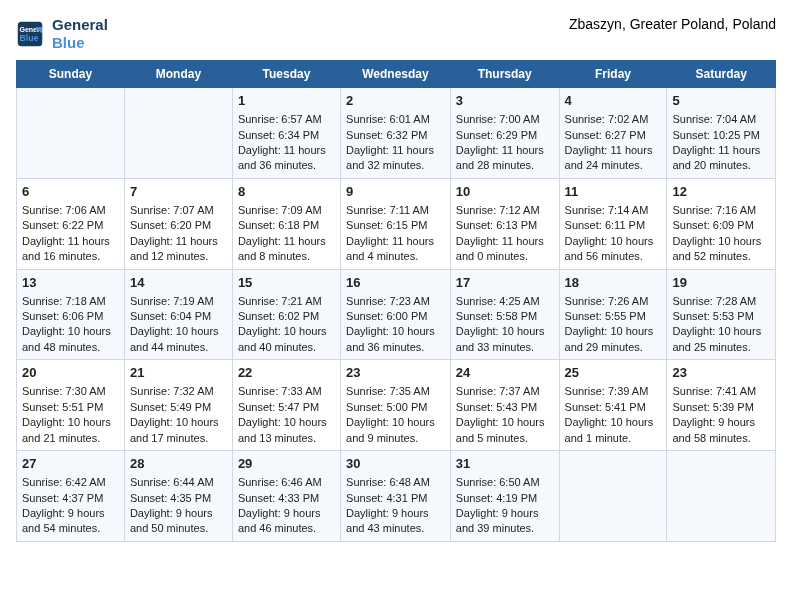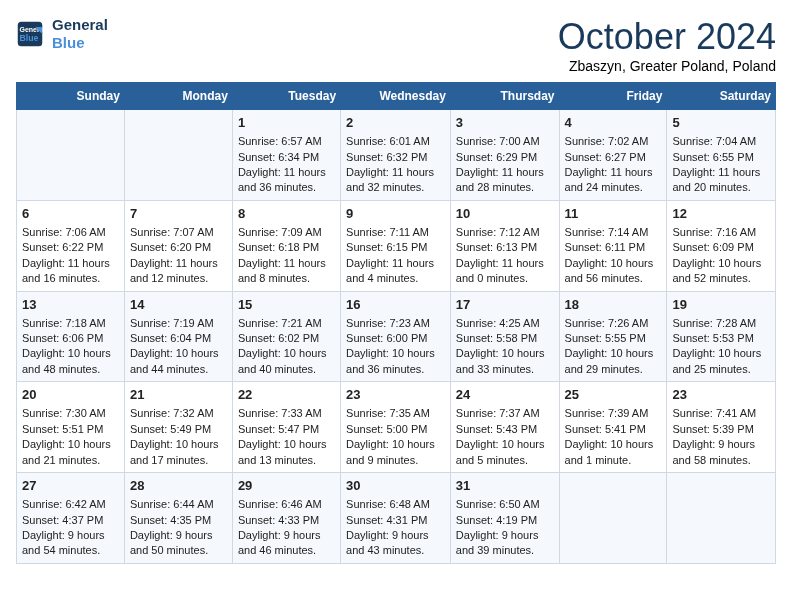--- a/index.html
+++ b/index.html
@@ -41,21 +41,21 @@
       width: 100%;
       border-collapse: collapse;
       font-size: 11px;
     }
     thead tr {
       background: #2a6099;
       color: #fff;
     }
     thead th {
       padding: 6px 4px;
-      text-align: right;
+      text-align: center;
       font-size: 12px;
       font-weight: 600;
       border: 1px solid #2a6099;
     }
     tbody tr {
       background: #fff;
     }
     tbody tr:nth-child(odd) {
       background: #f5f8fc;
     }
@@ -88,21 +88,20 @@
       <text x="4" y="14" font-size="8" fill="white" font-weight="bold">General</text>
       <text x="4" y="24" font-size="10" fill="#4a90d9" font-weight="bold">Blue</text>
       <polygon points="22,8 30,8 30,16" fill="#4a90d9"></polygon>
     </svg>
     <div style="display:flex;flex-direction:column;line-height:1.2;margin-left:4px;">
       <span style="font-size:15px;font-weight:bold;color:#1a3a5c;">General</span>
       <span style="font-size:15px;font-weight:bold;color:#4a90d9;">Blue</span>
     </div>
   </div>
   <div class="title-block">
-    <div class="month-title">October 2024</div>
     <div class="subtitle">Zbaszyn, Greater Poland, Poland</div>
   </div>
 </div>
 
 <table>
   <thead>
     <tr>
     <th>Sunday</th>
         <th>Monday</th>
         <th>Tuesday</th>
@@ -113,21 +112,21 @@
       </tr>
   </thead>
   <tbody id="calendar-body">
   <tr>
         <td class="empty"></td>
         <td class="empty"></td>
         <td><span class="day-num">1</span><span>Sunrise: 6:57 AM</span><br><span>Sunset: 6:34 PM</span><br><span>Daylight: 11 hours and 36 minutes.</span></td>
         <td><span class="day-num">2</span><span>Sunrise: 6:01 AM</span><br><span>Sunset: 6:32 PM</span><br><span>Daylight: 11 hours and 32 minutes.</span></td>
         <td><span class="day-num">3</span><span>Sunrise: 7:00 AM</span><br><span>Sunset: 6:29 PM</span><br><span>Daylight: 11 hours and 28 minutes.</span></td>
         <td><span class="day-num">4</span><span>Sunrise: 7:02 AM</span><br><span>Sunset: 6:27 PM</span><br><span>Daylight: 11 hours and 24 minutes.</span></td>
-        <td><span class="day-num">5</span><span>Sunrise: 7:04 AM</span><br><span>Sunset: 6:55 PM</span><br><span>Daylight: 11 hours and 20 minutes.</span></td>
+        <td><span class="day-num">5</span><span>Sunrise: 7:04 AM</span><br><span>Sunset: 10:25 PM</span><br><span>Daylight: 11 hours and 20 minutes.</span></td>
       </tr>
       <tr>
         <td><span class="day-num">6</span><span>Sunrise: 7:06 AM</span><br><span>Sunset: 6:22 PM</span><br><span>Daylight: 11 hours and 16 minutes.</span></td>
         <td><span class="day-num">7</span><span>Sunrise: 7:07 AM</span><br><span>Sunset: 6:20 PM</span><br><span>Daylight: 11 hours and 12 minutes.</span></td>
         <td><span class="day-num">8</span><span>Sunrise: 7:09 AM</span><br><span>Sunset: 6:18 PM</span><br><span>Daylight: 11 hours and 8 minutes.</span></td>
         <td><span class="day-num">9</span><span>Sunrise: 7:11 AM</span><br><span>Sunset: 6:15 PM</span><br><span>Daylight: 11 hours and 4 minutes.</span></td>
         <td><span class="day-num">10</span><span>Sunrise: 7:12 AM</span><br><span>Sunset: 6:13 PM</span><br><span>Daylight: 11 hours and 0 minutes.</span></td>
         <td><span class="day-num">11</span><span>Sunrise: 7:14 AM</span><br><span>Sunset: 6:11 PM</span><br><span>Daylight: 10 hours and 56 minutes.</span></td>
         <td><span class="day-num">12</span><span>Sunrise: 7:16 AM</span><br><span>Sunset: 6:09 PM</span><br><span>Daylight: 10 hours and 52 minutes.</span></td>
       </tr>

